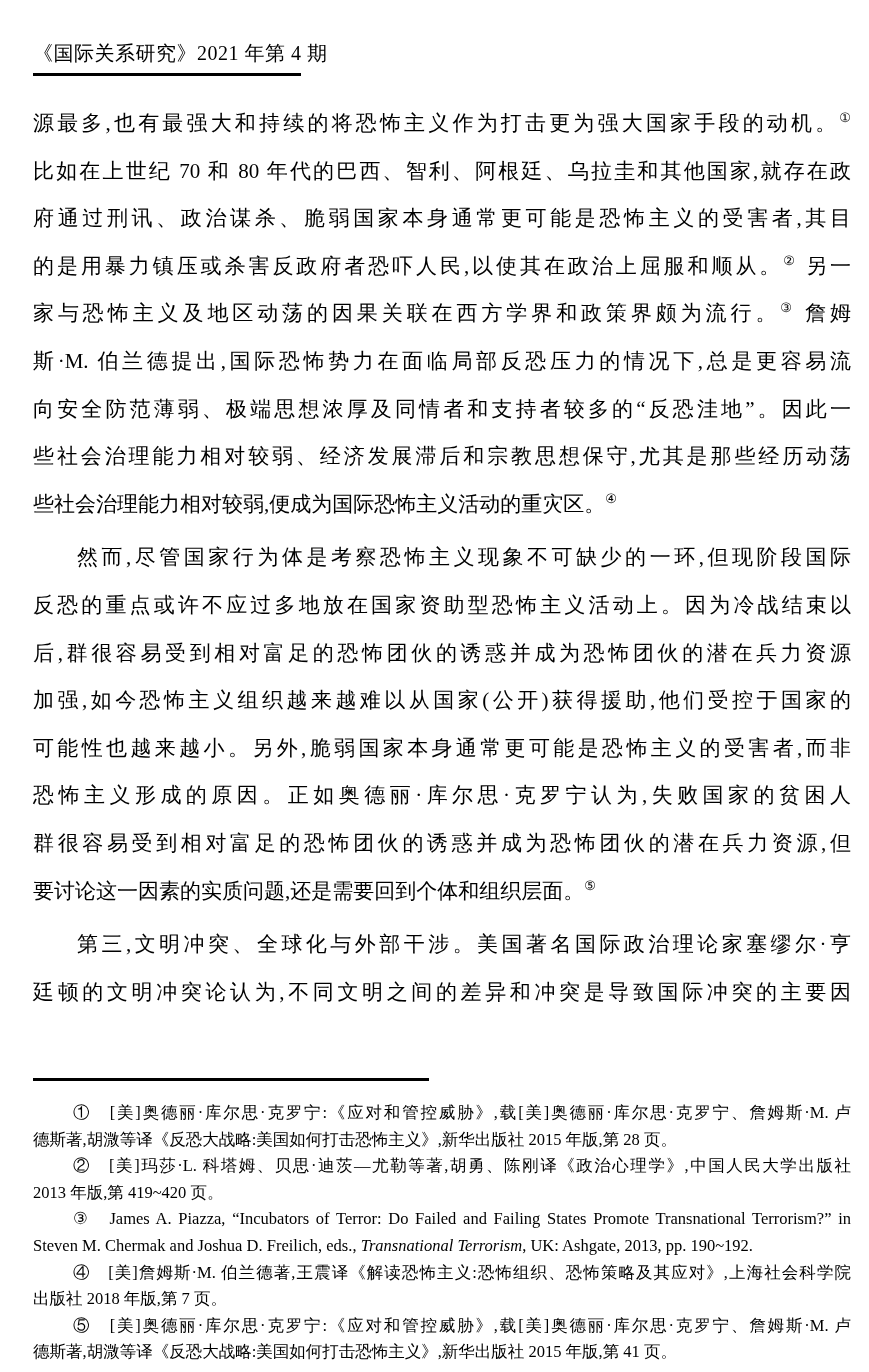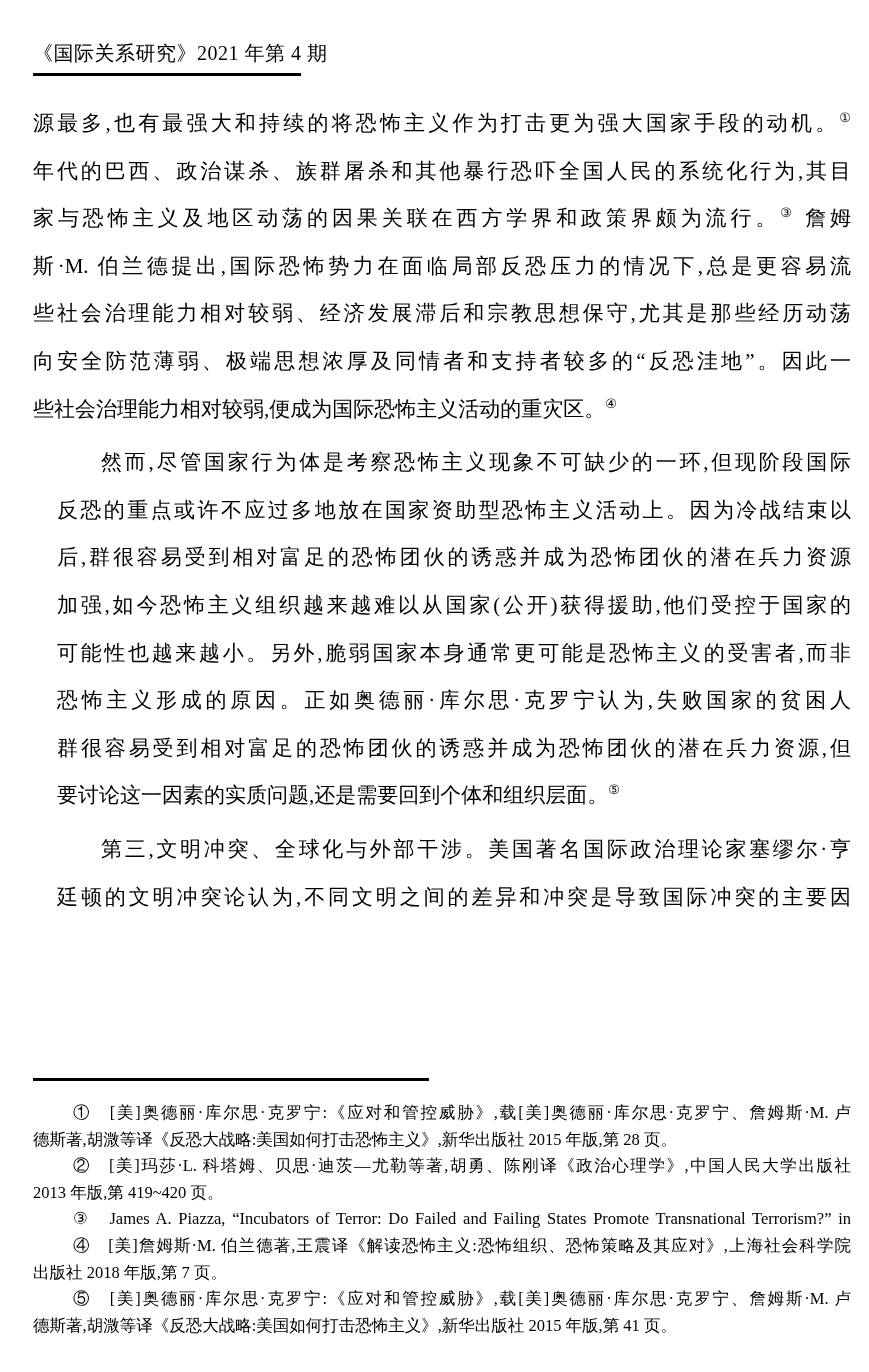--- a/index.html
+++ b/index.html
@@ -21,21 +21,21 @@
     font-size: 20px; letter-spacing: 0.5px; white-space: nowrap;
   }
   .header-underline {
     position: absolute; left: 27px; top: 73px;
     width: 268px; height: 3px; background: #000000;
   }
   .body-text {
     position: absolute; left: 27px; top: 100px;
     width: 818px; font-size: 21px; font-family: Liberation Serif, serif;
   }
-  .body-text .para.gap { margin-top: 6px; margin-left: 24px; }
+  .body-text .para.gap { margin-top: 6px; }
   .body-text .line {
     height: 47.6px; line-height: 47.6px;
     text-align: justify;
   }
   .line.full { text-align: justify; text-align-last: justify; }
   .line.ind { text-indent: 44px; }
   .sup {
     font-size: 13px;
     vertical-align: 8px;
     line-height: 0;
@@ -60,25 +60,27 @@
 
 <div class="page">
 
   <div class="journal-header">《国际关系研究》2021 年第 4 期</div>
 
   <div class="header-underline"></div>
 
   <div class="body-text">
       <div class="para">
         <div class="line full"><span>源最多,也有最强大和持续的将恐怖主义作为打击更为强大国家手段的动机。</span><span class="sup">①</span></div>
-        <div class="line full"><span>年代的巴西、政治谋杀、族群屠杀和其他暴行恐吓全国人民的系统化行为,其目</span></div>
+        <div class="line full"><span>比如在上世纪 70 和 80 年代的巴西、智利、阿根廷、乌拉圭和其他国家,就存在政</span></div>
+        <div class="line full"><span>府通过刑讯、政治谋杀、脆弱国家本身通常更可能是恐怖主义的受害者,其目</span></div>
+        <div class="line full"><span>的是用暴力镇压或杀害反政府者恐吓人民,以使其在政治上屈服和顺从。</span><span class="sup">②</span><span> 另一</span></div>
         <div class="line full"><span>家与恐怖主义及地区动荡的因果关联在西方学界和政策界颇为流行。</span><span class="sup">③</span><span> 詹姆</span></div>
         <div class="line full"><span>斯·M. 伯兰德提出,国际恐怖势力在面临局部反恐压力的情况下,总是更容易流</span></div>
+        <div class="line full"><span>向安全防范薄弱、极端思想浓厚及同情者和支持者较多的“反恐洼地”。因此一</span></div>
         <div class="line full"><span>些社会治理能力相对较弱、经济发展滞后和宗教思想保守,尤其是那些经历动荡</span></div>
-        <div class="line full"><span>向安全防范薄弱、极端思想浓厚及同情者和支持者较多的“反恐洼地”。因此一</span></div>
         <div class="line"><span>些社会治理能力相对较弱,便成为国际恐怖主义活动的重灾区。</span><span class="sup">④</span></div>
       </div>
       <div class="para gap">
         <div class="line full ind"><span>然而,尽管国家行为体是考察恐怖主义现象不可缺少的一环,但现阶段国际</span></div>
         <div class="line full"><span>反恐的重点或许不应过多地放在国家资助型恐怖主义活动上。因为冷战结束以</span></div>
         <div class="line full"><span>后,群很容易受到相对富足的恐怖团伙的诱惑并成为恐怖团伙的潜在兵力资源</span></div>
         <div class="line full"><span>加强,如今恐怖主义组织越来越难以从国家(公开)获得援助,他们受控于国家的</span></div>
         <div class="line full"><span>可能性也越来越小。另外,脆弱国家本身通常更可能是恐怖主义的受害者,而非</span></div>
         <div class="line full"><span>恐怖主义形成的原因。正如奥德丽·库尔思·克罗宁认为,失败国家的贫困人</span></div>
         <div class="line full"><span>群很容易受到相对富足的恐怖团伙的诱惑并成为恐怖团伙的潜在兵力资源,但</span></div>
@@ -96,20 +98,21 @@
       <div class="para">
         <div class="line full ind"><span>①　[美]奥德丽·库尔思·克罗宁:《应对和管控威胁》,载[美]奥德丽·库尔思·克罗宁、詹姆斯·M. 卢</span></div>
         <div class="line"><span>德斯著,胡溦等译《反恐大战略:美国如何打击恐怖主义》,新华出版社 2015 年版,第 28 页。</span></div>
       </div>
       <div class="para">
         <div class="line full ind"><span>②　[美]玛莎·L. 科塔姆、贝思·迪茨—尤勒等著,胡勇、陈刚译《政治心理学》,中国人民大学出版社</span></div>
         <div class="line"><span>2013 年版,第 419~420 页。</span></div>
       </div>
       <div class="para">
         <div class="line full ind"><span>③　James A. Piazza, “Incubators of Terror: Do Failed and Failing States Promote Transnational Terrorism?” in</span></div>
+        <div class="line"><span>Steven M. Chermak and Joshua D. Freilich, eds., </span><span class="ital">Transnational Terrorism</span><span>, UK: Ashgate, 2013, pp. 190~192.</span></div>
       </div>
       <div class="para">
         <div class="line full ind"><span>④　[美]詹姆斯·M. 伯兰德著,王震译《解读恐怖主义:恐怖组织、恐怖策略及其应对》,上海社会科学院</span></div>
         <div class="line"><span>出版社 2018 年版,第 7 页。</span></div>
       </div>
       <div class="para">
         <div class="line full ind"><span>⑤　[美]奥德丽·库尔思·克罗宁:《应对和管控威胁》,载[美]奥德丽·库尔思·克罗宁、詹姆斯·M. 卢</span></div>
         <div class="line"><span>德斯著,胡溦等译《反恐大战略:美国如何打击恐怖主义》,新华出版社 2015 年版,第 41 页。</span></div>
       </div>
     </div>

